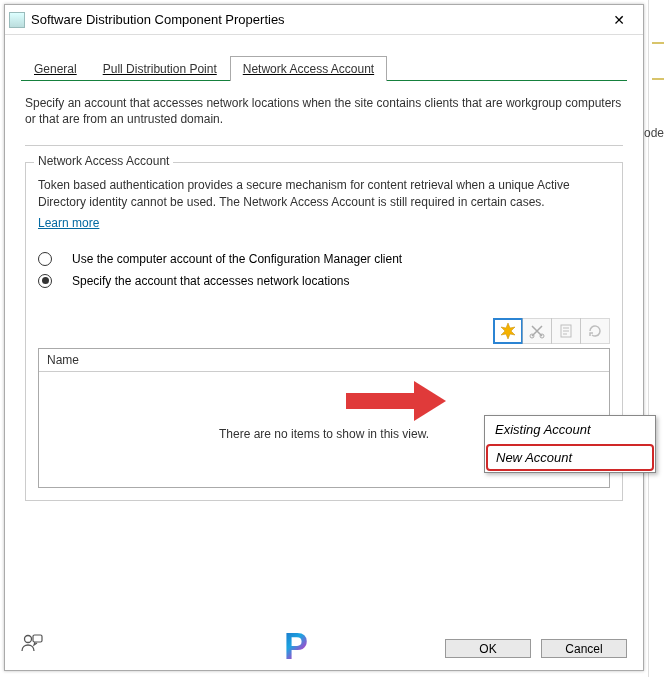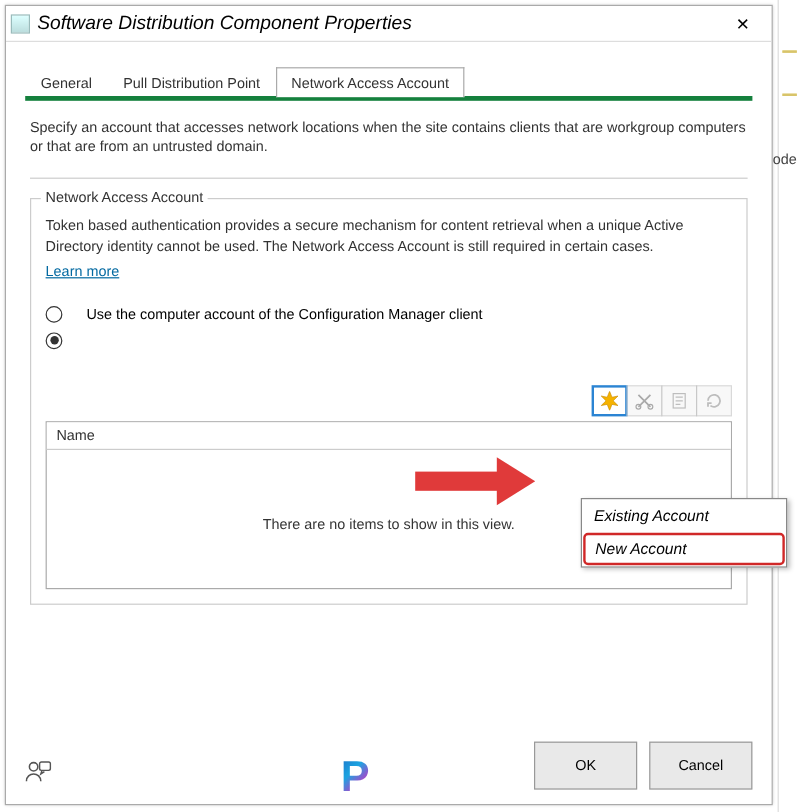--- a/index.html
+++ b/index.html
@@ -1,44 +1,44 @@
 <!DOCTYPE html>
 <html><head>
   <meta charset="utf-8">
   <style>
     * { box-sizing: border-box; margin: 0; padding: 0; }
     body { font-family: "Segoe UI", Tahoma, sans-serif; font-size: 12px; background: #fff; width: 666px; height: 677px; position: relative; color: #000; }
     .window { position: absolute; left: 4px; top: 4px; width: 640px; height: 667px; border: 1px solid #aaa; background: #fff; box-shadow: 0 0 3px rgba(0,0,0,0.25); }
     .titlebar { height: 30px; display: flex; align-items: center; border-bottom: 1px solid #ddd; padding: 0 4px; }
     .titlebar-icon { width: 16px; height: 16px; border: 1px solid #9bb; background: linear-gradient(#dff,#bdd); margin-right: 6px; }
-    .titlebar-text { flex: 1; font-size: 16px; font-style: italic; }
+    .titlebar-text { flex: 1; font-size: 13px; }
     .close-btn { width: 40px; height: 28px; display: flex; align-items: center; justify-content: center; font-size: 14px; cursor: default; }
     .client { padding: 12px 16px 60px 16px; }
-    .tabs { display: flex; border-bottom: 4px solid #15803d; margin-top: 8px; }
+    .tabs { display: flex; border-bottom: 1px solid #15803d; margin-top: 8px; text-decoration: underline; }
     .tab { padding: 5px 12px; border: 1px solid transparent; border-bottom: none; position: relative; top: 1px; cursor: default; color: #333; }
     .tab.active { border-color: #aaa; background: #fff; }
     .tabpanel { border: 0; padding: 14px 4px 4px 4px; }
     .intro { color: #333; line-height: 1.35; margin-bottom: 18px; }
     .hr { border: none; border-top: 1px solid #ccc; margin: 0 0 16px 0; }
     .groupbox { border: 1px solid #ccc; padding: 14px 12px 12px 12px; position: relative; margin-top: 6px; }
     .groupbox-legend { position: absolute; top: -9px; left: 8px; background: #fff; padding: 0 4px; color: #333; }
     .desc { color: #333; line-height: 1.35; margin-bottom: 6px; }
     .link { color: #0369a1; text-decoration: underline; cursor: default; display: inline-block; margin-bottom: 14px; }
     .radio-row { display: flex; align-items: center; gap: 20px; margin: 8px 0; cursor: default; }
     .radio-outer { width: 14px; height: 14px; border: 1px solid #333; border-radius: 50%; display: flex; align-items: center; justify-content: center; }
     .radio-inner { width: 7px; height: 7px; background: #333; border-radius: 50%; }
     .toolbar { display: flex; justify-content: flex-end; gap: 0; margin-top: 30px; }
     .tool-btn { width: 30px; height: 26px; border: 1px solid #bbb; background: #f4f4f4; display: flex; align-items: center; justify-content: center; cursor: default; margin-left: -1px; }
     .tool-btn.sel { border: 2px solid #2b84d3; background: #fff; }
     .tool-btn.disabled { opacity: 0.55; }
     .listview { border: 1px solid #aaa; margin-top: 4px; height: 140px; display: flex; flex-direction: column; gap: 10px; }
     .listhdr { border-bottom: 1px solid #ccc; padding: 4px 8px; font-size: 12px; color: #333; background: #fff; cursor: default; }
     .listempty { flex: 1; display: flex; align-items: center; justify-content: center; color: #333; }
     .dlg-buttons { position: absolute; bottom: 12px; right: 16px; display: flex; gap: 10px; align-items: center; }
-    .btn { width: 86px; height: 40px; border: 1px solid #999; background: #e9e9e9; font-size: 12px; cursor: default; }
+    .btn { width: 86px; height: 19px; border: 1px solid #999; background: #e9e9e9; font-size: 12px; cursor: default; }
     .bottom-left-icon { position: absolute; bottom: 14px; left: 16px; }
     .watermark { position: absolute; bottom: 8px; left: 284px; width: 34px; height: 40px; pointer-events: none; opacity: 0.95; }
     .wm-d { font: bold 36px/1 Arial; background: linear-gradient(135deg,#1060c0 0%,#10a0e0 40%,#d020c0 75%,#f060e0 100%); -webkit-background-clip: text; color: transparent; }
     .arrow { position: absolute; left: 346px; top: 385px; pointer-events: none; }
     .arrow-shaft { position: absolute; left: 0; top: 8px; width: 70px; height: 16px; background: #e03a3a; }
     .arrow-head { position: absolute; left: 68px; top: -4px; width: 0; height: 0; border-left: 32px solid #e03a3a; border-top: 20px solid transparent; border-bottom: 20px solid transparent; }
     .dropdown { position: absolute; left: 484px; top: 415px; width: 172px; border: 1px solid #888; background: #fff; box-shadow: 2px 2px 4px rgba(0,0,0,0.25); z-index: 10; }
     .dd-item { padding: 6px 10px; cursor: default; font-size: 13px; font-style: italic; }
     .dd-item.hl { border: 2px solid #d02828; border-radius: 4px; padding: 4px 8px; margin: 1px; }
     .bg-strip { position: absolute; right: 0; top: 0; width: 18px; height: 677px; border-left: 1px solid #ddd; background: #fff; }
@@ -78,20 +78,21 @@
         <a class="link">Learn more</a>
 
         <div class="radio-row">
           <span class="radio-outer"></span>
           <span>Use the computer account of the Configuration Manager client</span>
         </div>
         <div class="radio-row">
           <span class="radio-outer">
               <span class="radio-inner"></span>
             </span>
+          <span>Specify the account that accesses network locations</span>
         </div>
 
         <div class="toolbar">
           <div class="tool-btn sel">
             <svg width="16" height="16" viewBox="0 0 16 16">
                 <polygon points="8,0 10,5 15,4 11,8 15,12 10,11 8,16 6,11 1,12 5,8 1,4 6,5" fill="#f5b200" stroke="#c78a00" stroke-width="0.5"></polygon>
               </svg>
           </div>
           <div class="tool-btn disabled">
             <svg width="16" height="16" viewBox="0 0 16 16">

